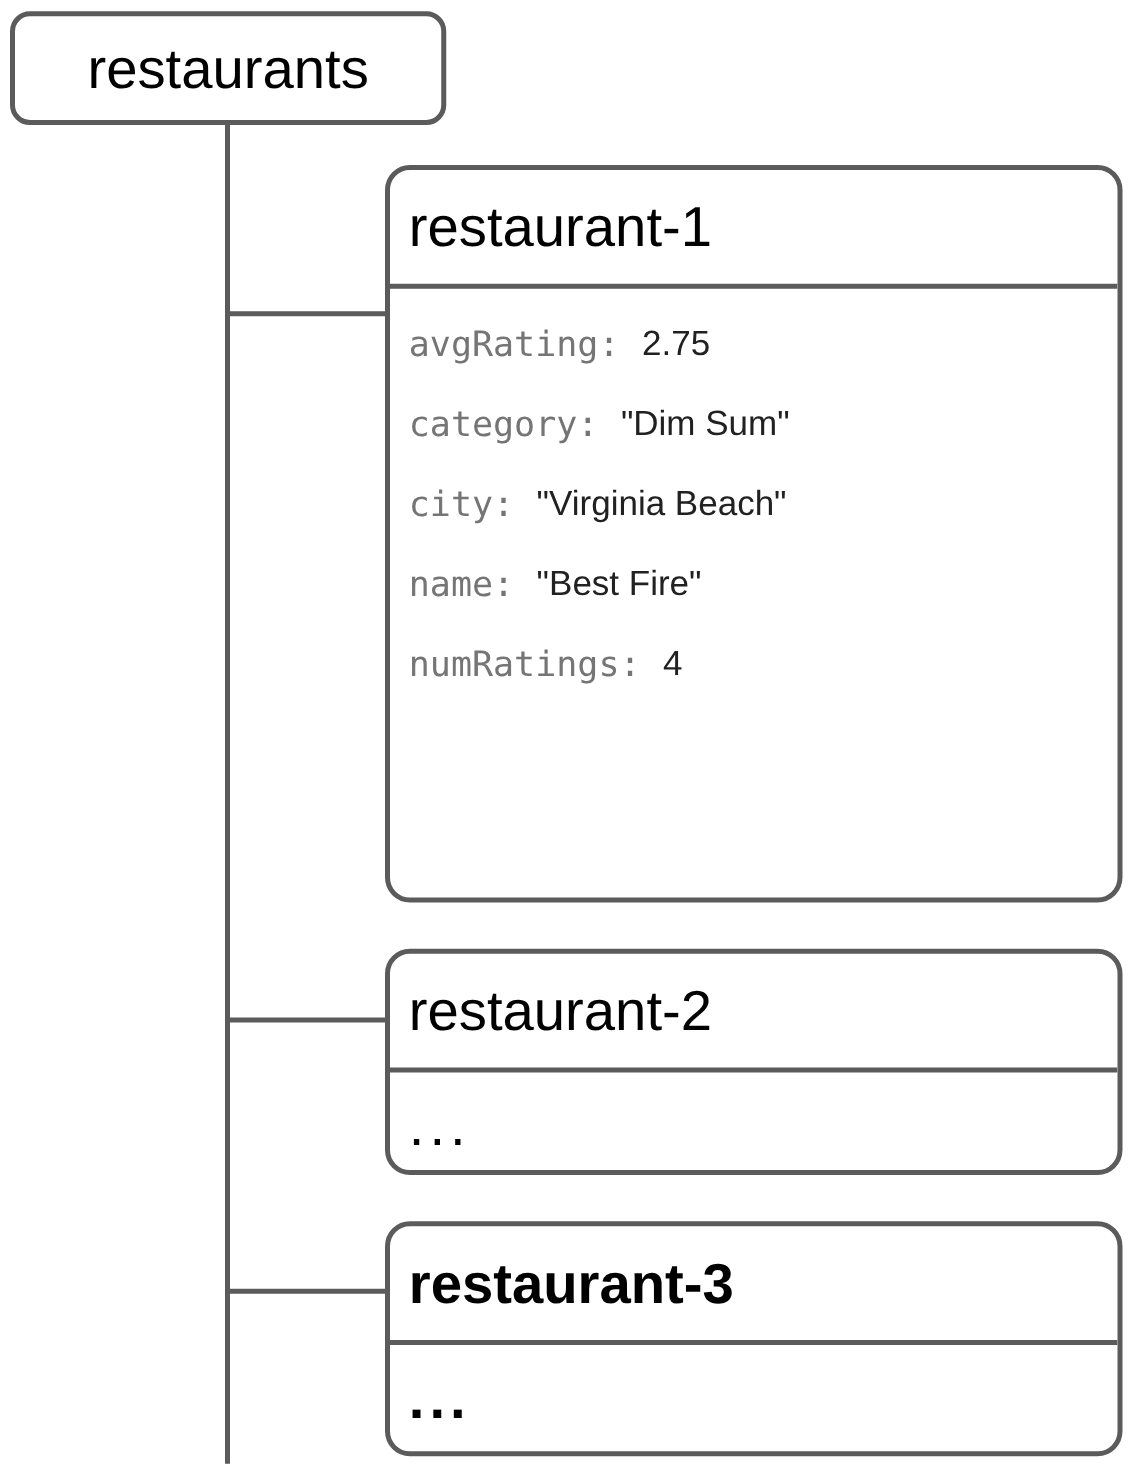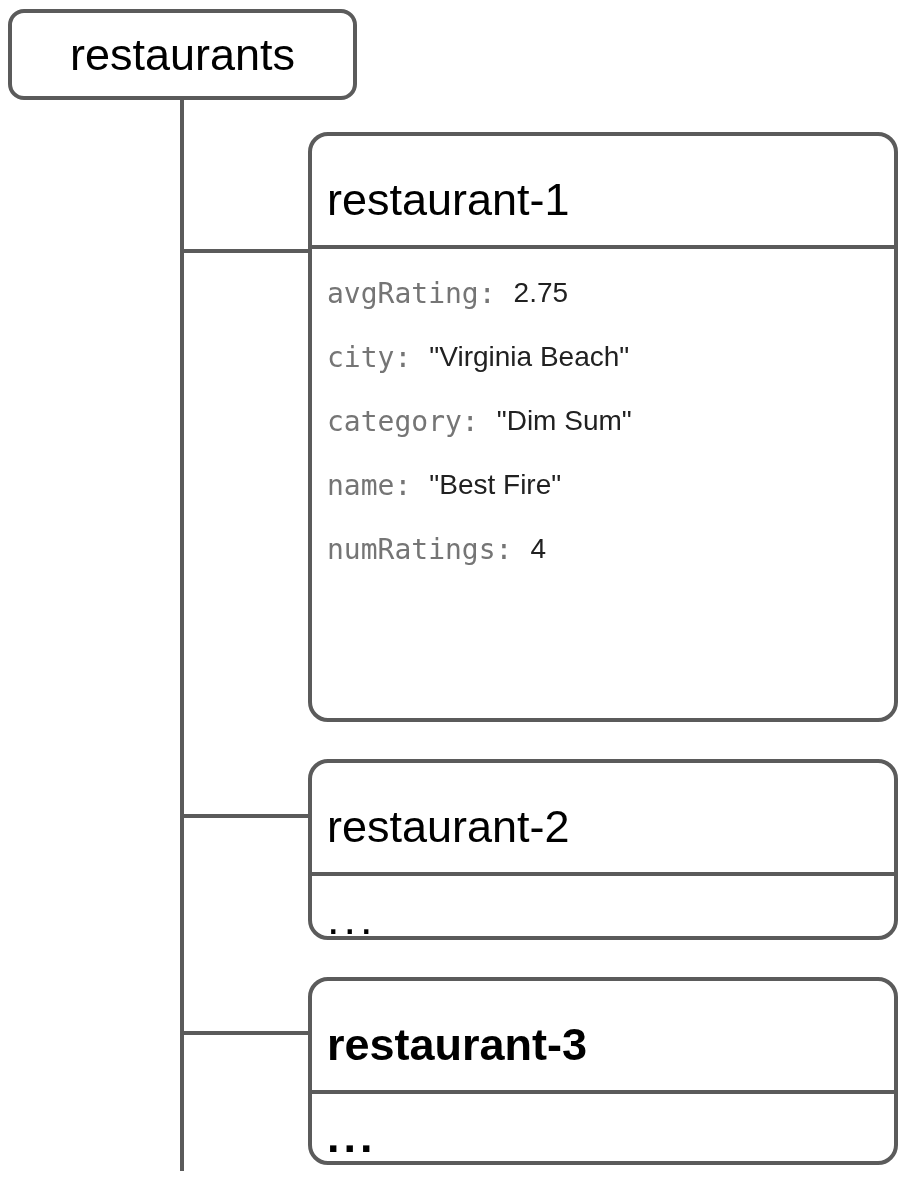--- a/index.html
+++ b/index.html
@@ -53,21 +53,20 @@
   .card-3 { top: 977px; height: 188px; font-weight: bold; }
 
   .doc-header {
     box-sizing: border-box;
     height: 95px;
     border-bottom: 4px solid var(--stroke);
     display: flex; align-items: center;
     padding-left: 15px;
     font-size: 45px; color: var(--title-text);
     white-space: nowrap;
-    margin-top: 18px;
   }
   .doc-body { padding: 12px 15px 0 15px; }
   .field {
     height: 64px;
     display: flex; align-items: center;
     font-size: 28px;
     white-space: nowrap;
   }
   .fkey {
     font-family: "DejaVu Sans Mono", monospace;
@@ -98,26 +97,26 @@
   <div class="line branch branch-3"></div>
 
   <div class="doc-card card-1">
     <div class="doc-header">restaurant-1</div>
     <div class="doc-body">
       <div class="field">
         <span class="fkey">avgRating:</span>
         <span class="fval">2.75</span>
       </div>
       <div class="field">
+        <span class="fkey">category:</span>
+        <span class="fval">"Dim Sum"</span>
+      </div>
+      <div class="field">
         <span class="fkey">city:</span>
         <span class="fval">"Virginia Beach"</span>
-      </div>
-      <div class="field">
-        <span class="fkey">category:</span>
-        <span class="fval">"Dim Sum"</span>
       </div>
       <div class="field">
         <span class="fkey">name:</span>
         <span class="fval">"Best Fire"</span>
       </div>
       <div class="field">
         <span class="fkey">numRatings:</span>
         <span class="fval">4</span>
       </div>
     </div>

